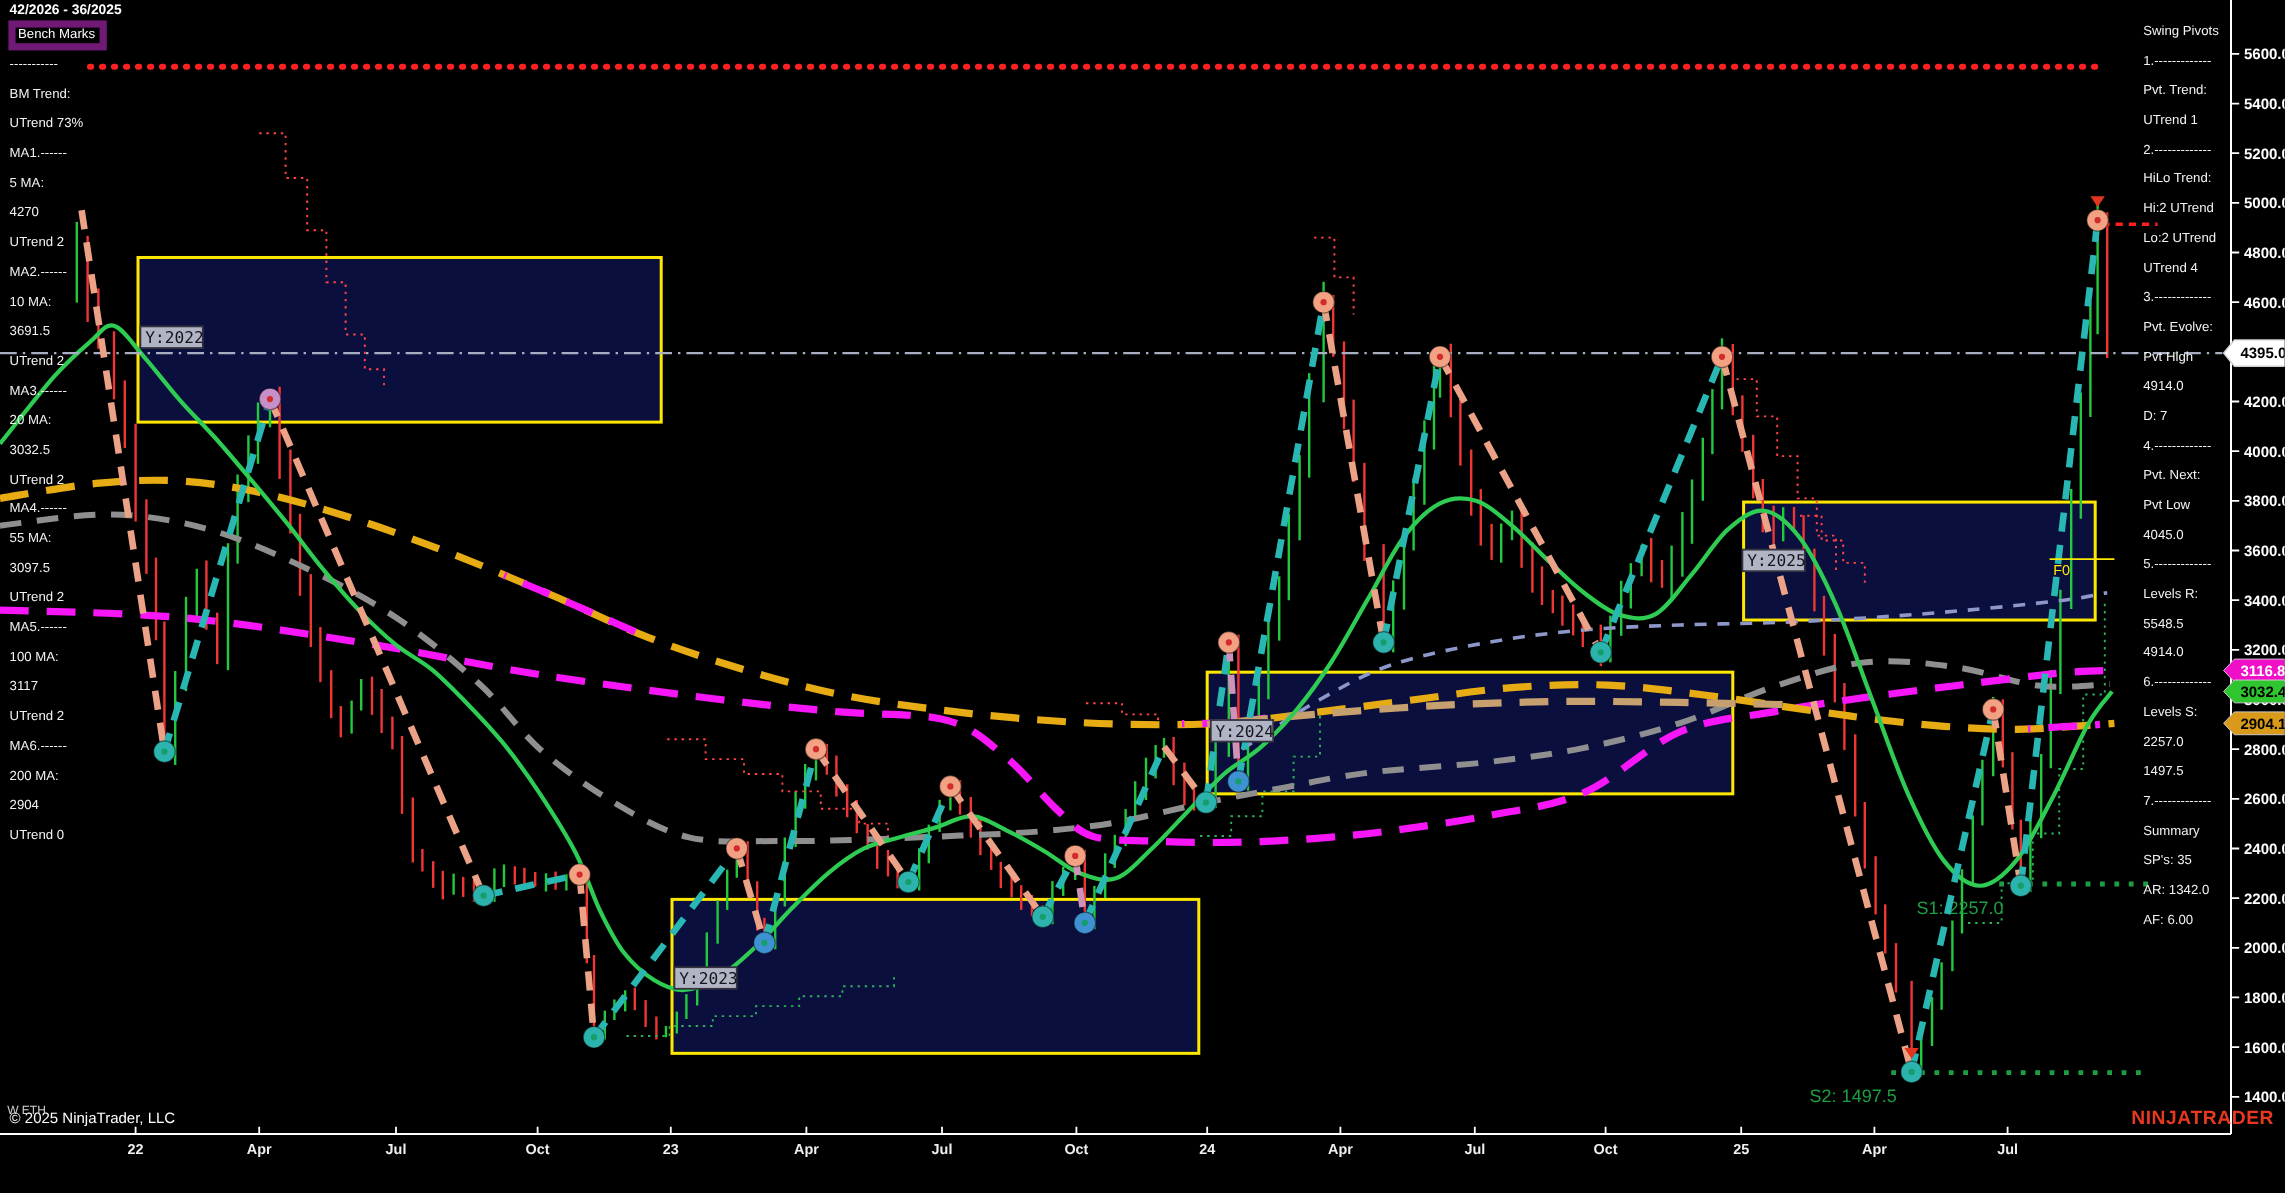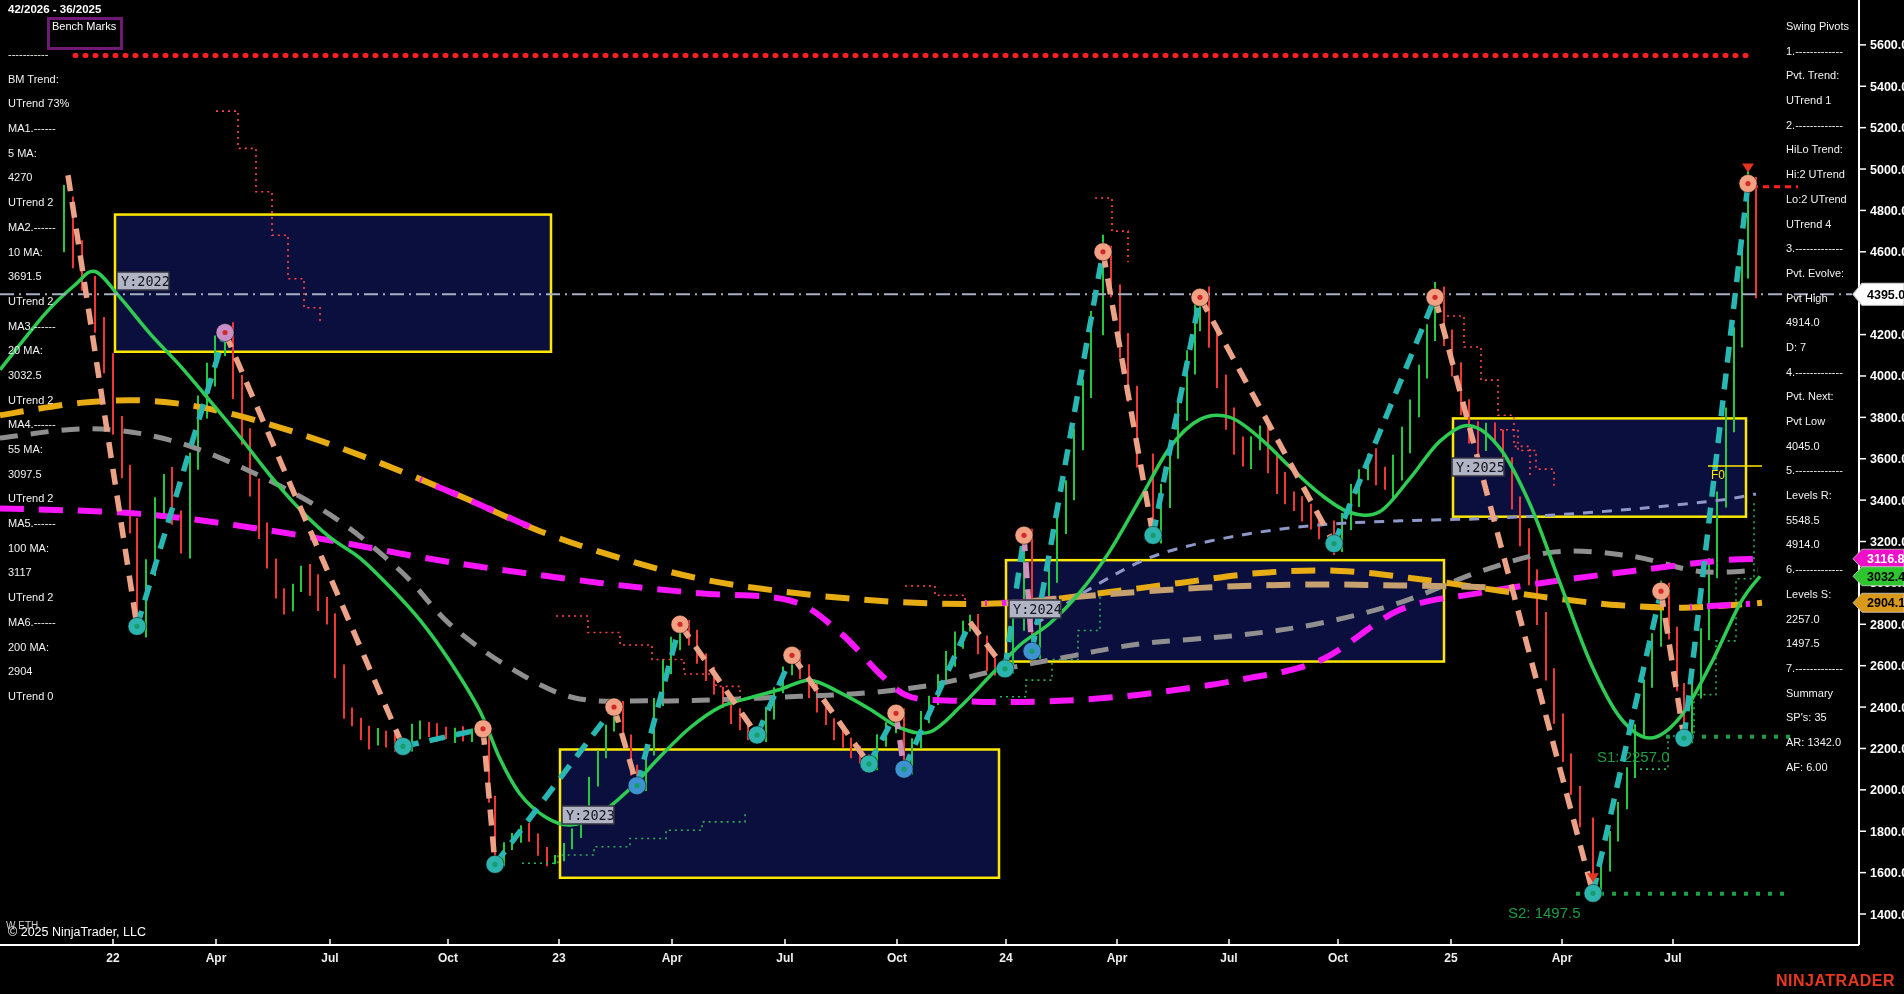--- a/index.html
+++ b/index.html
@@ -4,26 +4,26 @@
 <style>
   html,body{margin:0;padding:0;background:#000;width:1904px;height:994px;overflow:hidden;
     font-family:"Liberation Sans",sans-serif;-webkit-font-smoothing:antialiased;}
   #stage{position:relative;width:1904px;height:994px;background:#000;}
   #chart-svg{position:absolute;left:0;top:0;}
   .legend{position:absolute;color:#f2f2f2;font-size:11px;line-height:11.7px;white-space:pre;}
   #left-legend{left:8px;top:36px;}
   #right-legend{left:1786px;top:8px;}
   .lg-line{height:11.7px;margin-top:13px;}
   #range-label{position:absolute;left:8px;top:3px;color:#fff;font-size:11.5px;font-weight:bold;}
-  #bench-box{position:absolute;left:7px;top:17px;color:#fff;font-size:11px;border:3px solid #701a75;
-    padding:0 4px 15px 2px;background:#000;margin-left:40px;}
+  #bench-box{position:absolute;left:7px;top:17px;color:#fff;font-size:11px;border:6px solid #701a75;
+    padding:0 4px 1px 2px;background:#000;}
   #chart-title{position:absolute;left:30px;top:884px;color:#fff;font-size:30px;}
   #copyright{position:absolute;left:8px;top:925px;color:#fff;font-size:12.5px;}
   #instrument{position:absolute;left:6px;top:920px;color:#cfcfcf;font-size:10px;}
-  #brand{position:absolute;right:9px;top:972px;color:#e8381f;font-size:16px;font-weight:bold;letter-spacing:.5px;}
+  #brand{position:absolute;right:9px;top:924px;color:#e8381f;font-size:16px;font-weight:bold;letter-spacing:.5px;}
 </style>
 </head>
 <body>
 
 <div id="stage">
   <svg id="chart-svg" width="1904" height="994" viewBox="0 0 1904 994">
       <rect x="115" y="214.56906363166058" width="436" height="137.19606828763585" fill="#0a0f3e" stroke="#ffe800" stroke-width="2.5"></rect>
       <rect x="560" y="749.4888773926539" width="439" height="128.29798241076048" fill="#0a0f3e" stroke="#ffe800" stroke-width="2.5"></rect>
       <rect x="1006" y="560.1458872219348" width="438" height="101.39679255043973" fill="#0a0f3e" stroke="#ffe800" stroke-width="2.5"></rect>
       <rect x="1453" y="418.39730988101394" width="293" height="98.29280910501814" fill="#0a0f3e" stroke="#ffe800" stroke-width="2.5"></rect>

